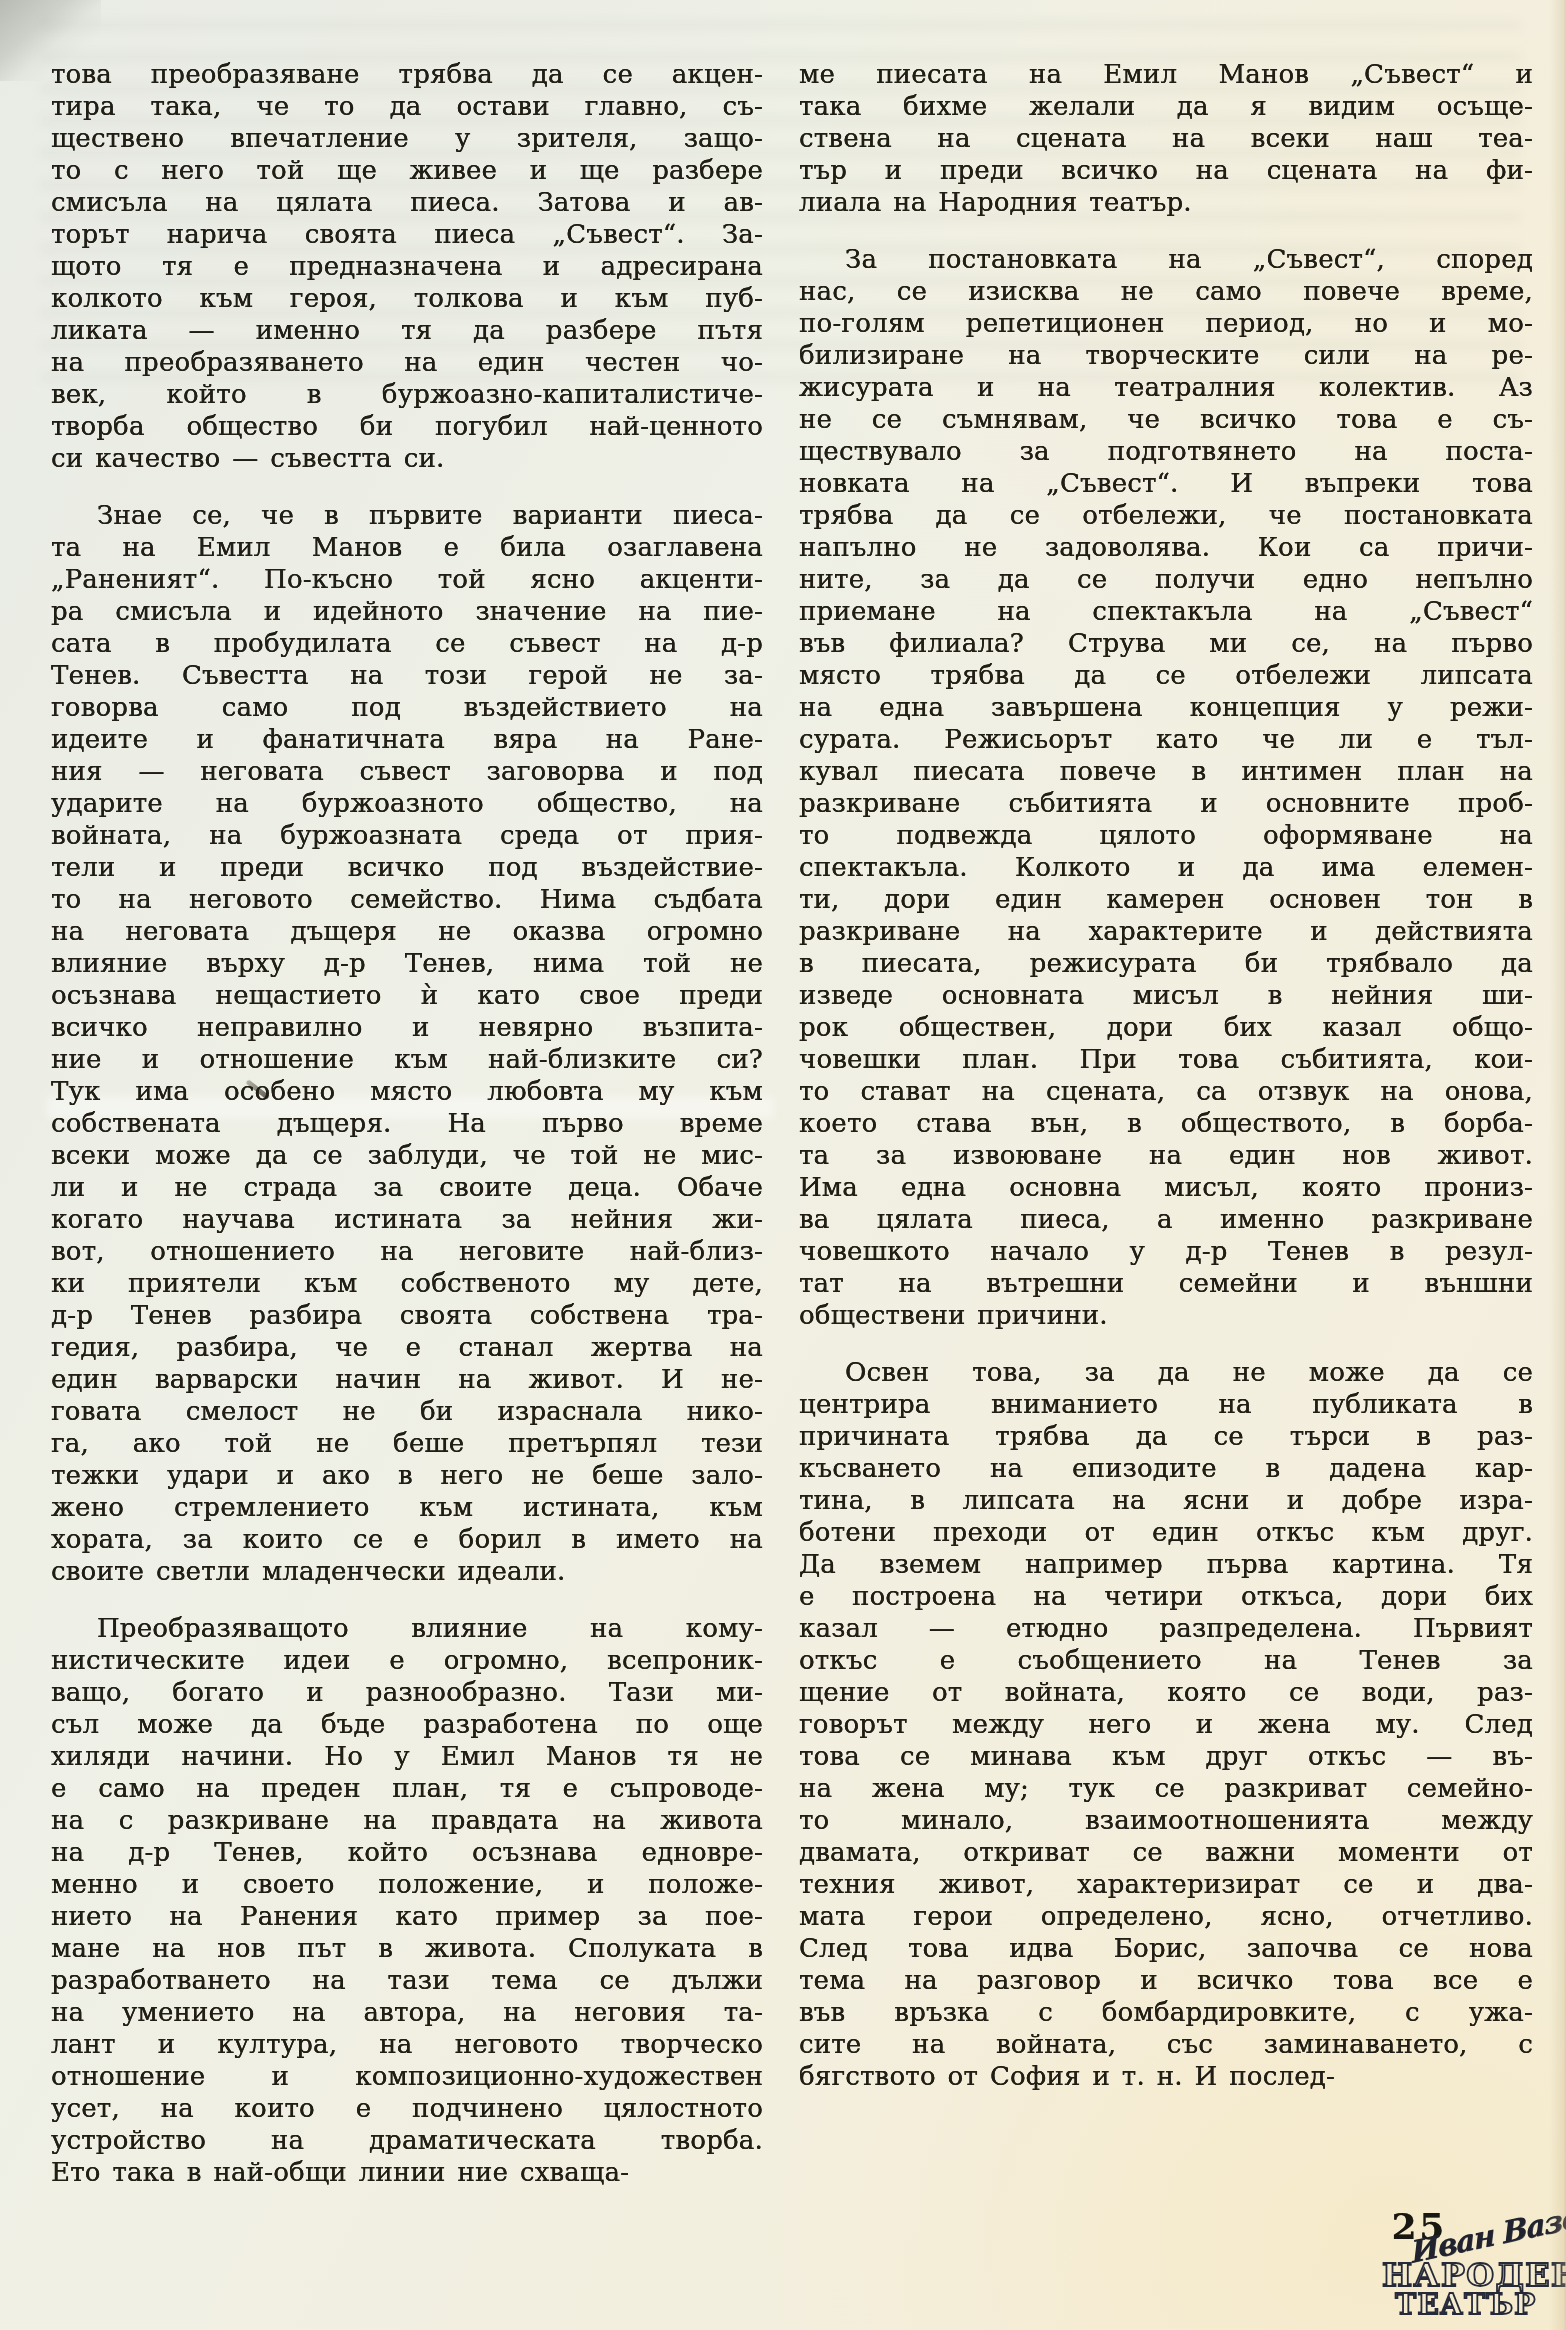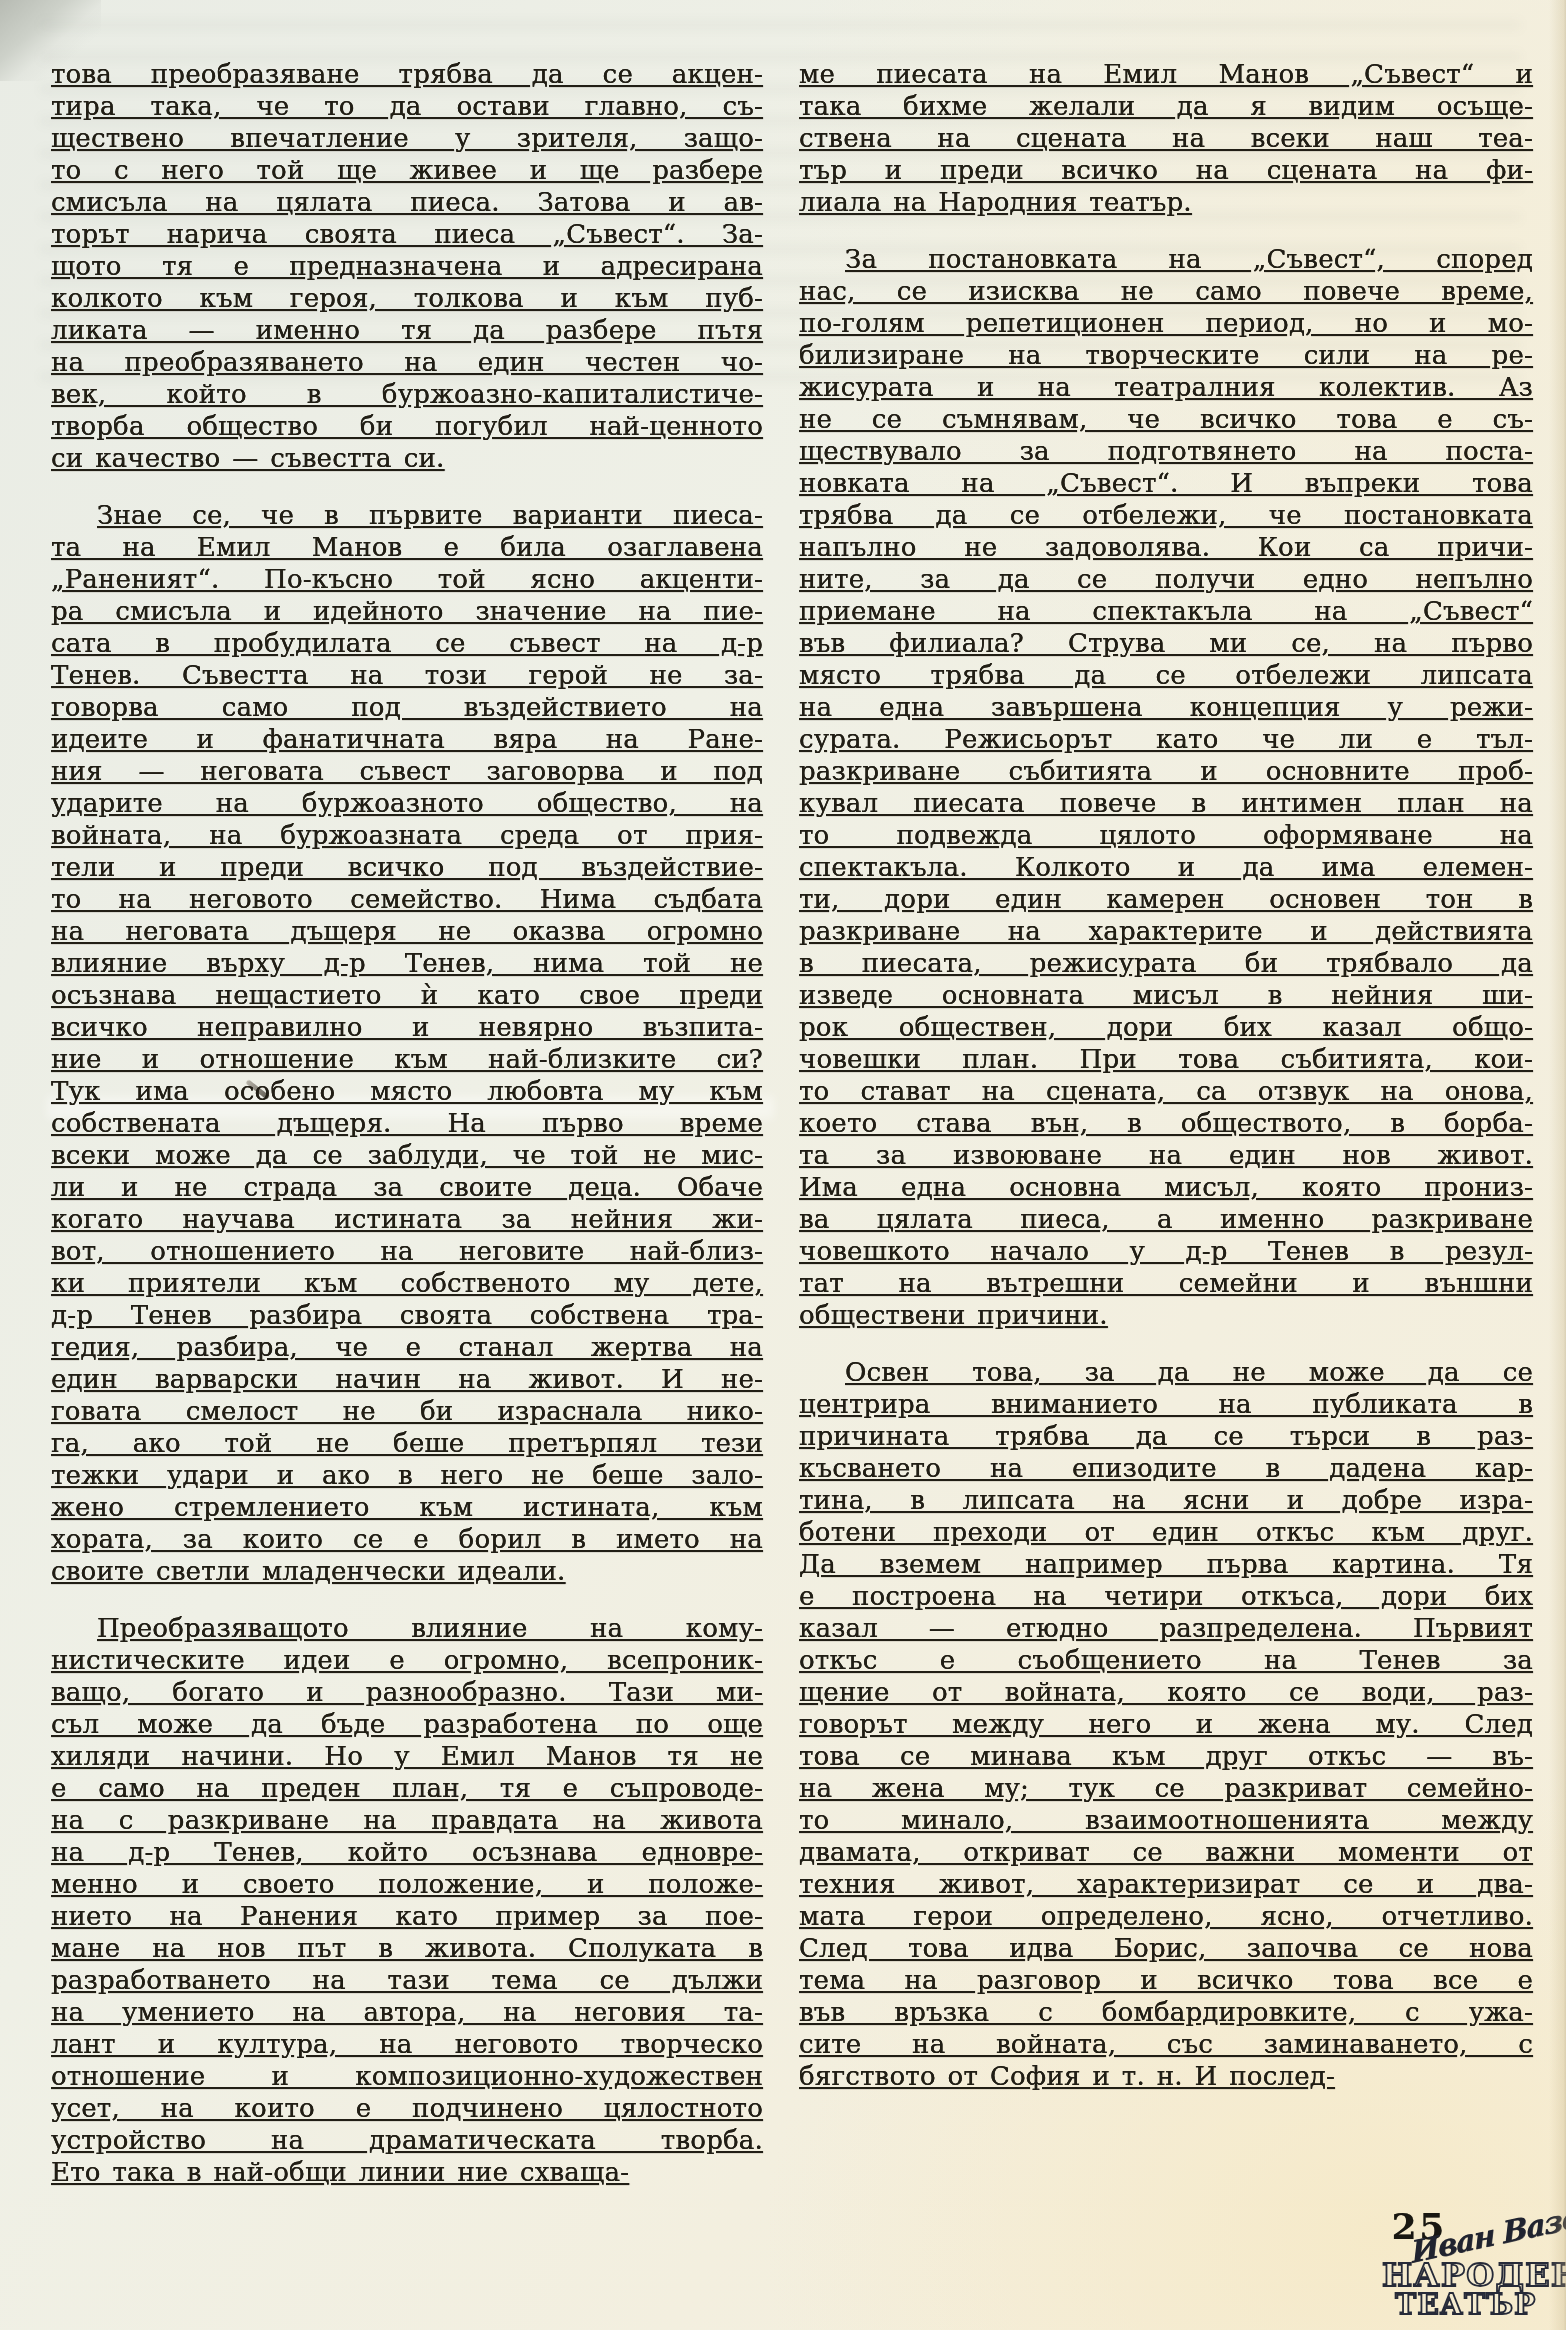--- a/index.html
+++ b/index.html
@@ -75,21 +75,21 @@
     top: 58px;
     font-size: 26px;
     line-height: 32px;
     letter-spacing: 0.2px;
     word-spacing: 3.4px;
     text-shadow: 0 0 0.4px rgba(33,30,21,0.95), 0.2px 0.2px 0 rgba(33,30,21,0.55);
   }
   .column.left  { left: 51px;   width: 712px; }
   .column.right { left: 799px; width: 734px; }
 
-  .para { margin: 0; text-decoration: underline; }
+  .para { margin: 0; }
   .para + .para { margin-top: 25px; }
   .para.indent .line:first-child { text-indent: 46px; }
 
   .line {
     text-align: justify;
     text-align-last: justify;
   }
   .line.last { text-align-last: left; }
 
   
@@ -233,22 +233,22 @@
         <div class="line">ществувало за подготвянето на поста-</div>
         <div class="line">новката на „Съвест“. И въпреки това</div>
         <div class="line">трябва да се отбележи, че постановката</div>
         <div class="line">напълно не задоволява. Кои са причи-</div>
         <div class="line">ните, за да се получи едно непълно</div>
         <div class="line">приемане на спектакъла на „Съвест“</div>
         <div class="line">във филиала? Струва ми се, на първо</div>
         <div class="line">място трябва да се отбележи липсата</div>
         <div class="line">на една завършена концепция у режи-</div>
         <div class="line">сурата. Режисьорът като че ли е тъл-</div>
+        <div class="line">кувал пиесата повече в интимен план на</div>
         <div class="line">разкриване събитията и основните проб-</div>
-        <div class="line">кувал пиесата повече в интимен план на</div>
         <div class="line">то подвежда цялото оформяване на</div>
         <div class="line">спектакъла. Колкото и да има елемен-</div>
         <div class="line">ти, дори един камерен основен тон в</div>
         <div class="line">разкриване на характерите и действията</div>
         <div class="line">в пиесата, режисурата би трябвало да</div>
         <div class="line">изведе основната мисъл в нейния ши-</div>
         <div class="line">рок обществен, дори бих казал общо-</div>
         <div class="line">човешки план. При това събитията, кои-</div>
         <div class="line">то стават на сцената, са отзвук на онова,</div>
         <div class="line">което става вън, в обществото, в борба-</div>

